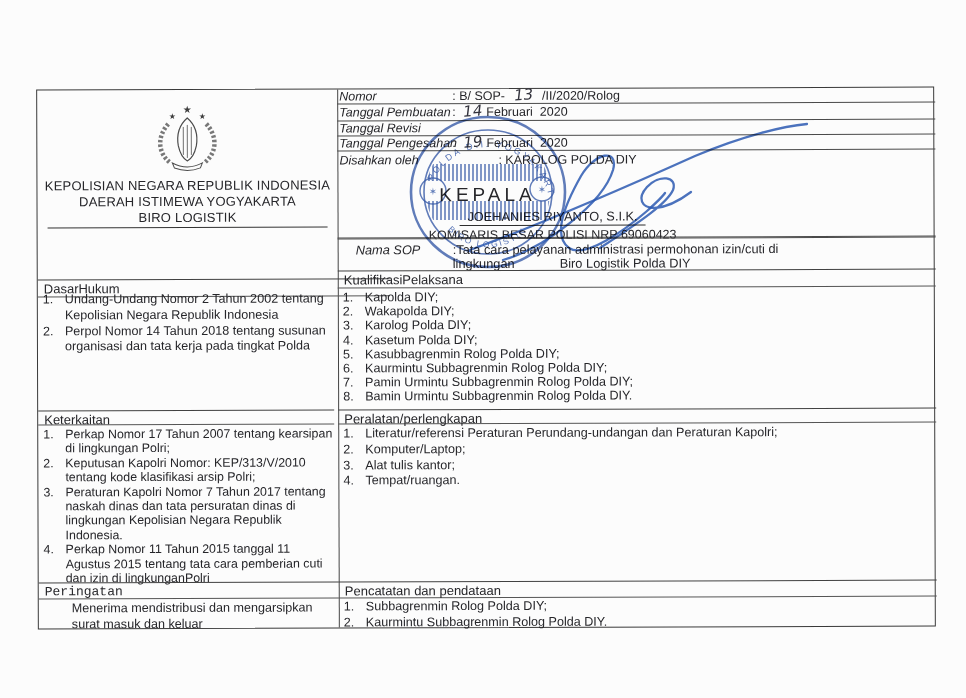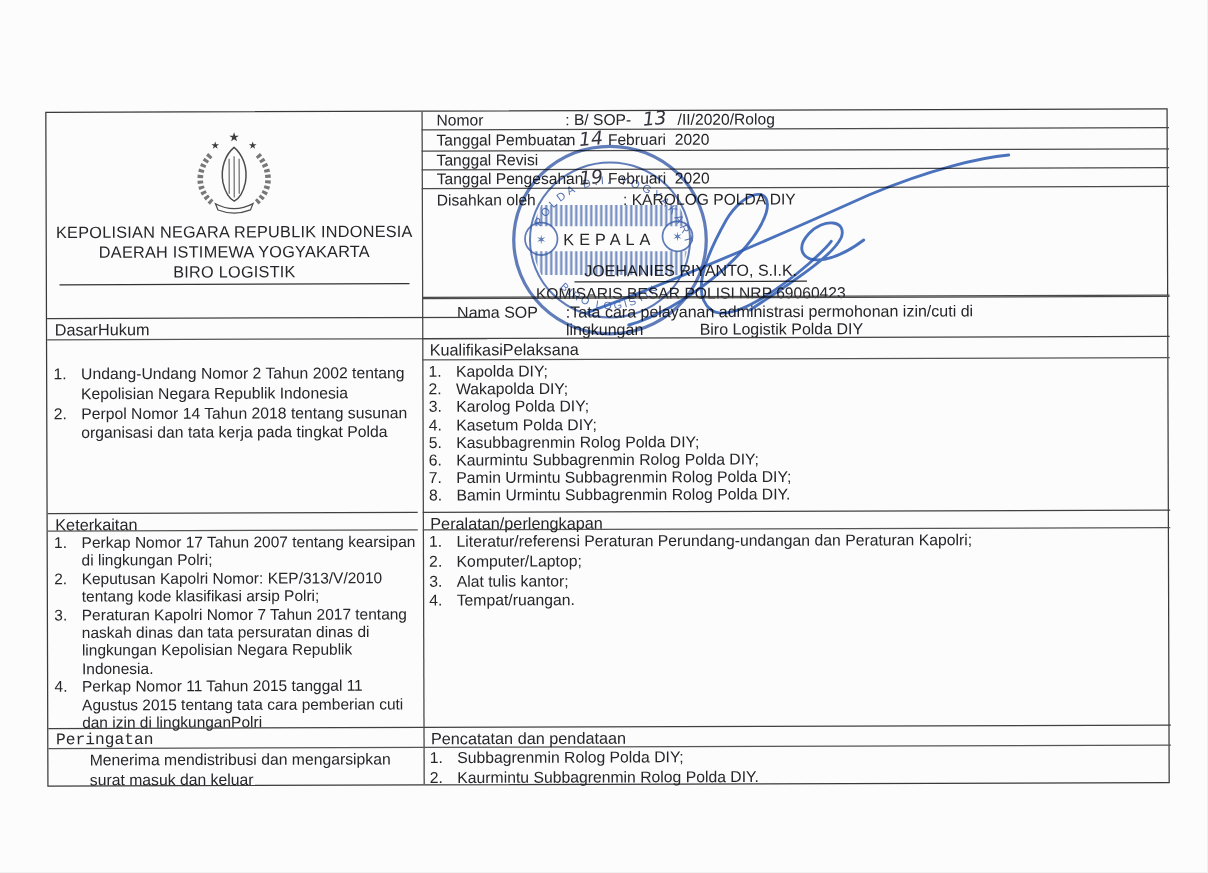--- a/index.html
+++ b/index.html
@@ -9,26 +9,26 @@
              border:1.3px solid #3a3a3a;box-sizing:border-box;transform:rotate(-0.18deg);background:transparent;}
   .abs{position:absolute;box-sizing:border-box;}
   .vline{position:absolute;left:300px;top:0;bottom:0;width:0;border-left:1.1px solid #454545;}
   
   .org-cell{left:0;top:0;width:300px;height:181px;}
   .org-lines{position:absolute;left:0;top:88px;width:300px;text-align:center;
              font-size:13px;line-height:16px;letter-spacing:.2px;}
   .org-underline{position:absolute;left:10px;right:10px;top:137px;border-top:1.4px solid #333;}
   
   .rrow{left:300px;width:598px;border-bottom:1px solid #4a4a4a;font-size:12.5px;}
-  .rlab{position:absolute;left:12px;top:0;white-space:pre;}
+  .rlab{position:absolute;left:2px;top:0;white-space:pre;font-style:italic;}
   .rval{position:absolute;left:115px;top:0;white-space:pre;}
   .hand{font-family:"DejaVu Sans",sans-serif;font-style:italic;font-size:15px;
         display:inline-block;transform:rotate(-4deg);color:#33333d;line-height:10px;}
   .jabatan{position:absolute;left:90px;top:33px;width:120px;text-align:center;
-           font-size:13px;letter-spacing:4px;}
+           font-size:19px;letter-spacing:4px;}
   .sigblock{position:absolute;left:55px;top:58px;width:320px;text-align:center;}
   .pejabat{display:inline-block;font-size:12.8px;padding:0 8px 1px 8px;border-bottom:1.4px solid #2e2e2e;}
   .pangkat{font-size:12.5px;margin-top:2px;}
   .namasop-cell{left:300px;top:149px;width:598px;height:32px;border-top:1px solid #4a4a4a;font-size:12.8px;}
   
   .sechead{border-top:1.2px solid #414141;border-bottom:1.1px solid #555;
            font-size:13px;padding:1px 0 0 6px;line-height:15px;}
   .content{font-size:12.6px;}
   .li{display:flex;align-items:flex-start;}
   .num{flex:none;width:22px;padding-left:5px;}
@@ -93,21 +93,21 @@
         <div class="pangkat">KOMISARIS BESAR POLISI NRP 69060423</div>
       </div>
     </div>
     <div class="abs namasop-cell">
       <span class="rlab" style="top:3px;line-height:15px;padding-left:16px;">Nama SOP</span>
       <span class="rval" style="top:3px;line-height:15px;">:Tata cara pelayanan administrasi permohonan izin/cuti di</span>
       <span class="rval" style="top:17px;line-height:15px;">lingkungan</span>
       <span class="abs" style="left:222px;top:17px;line-height:15px;">Biro Logistik Polda DIY</span>
     </div>
 
-    <div class="abs sechead" style="left:0;top:164px;width:352px;height:18px;">DasarHukum</div>
+    <div class="abs sechead" style="left:0;top:189px;width:352px;height:18px;">DasarHukum</div>
     <div class="abs sechead" style="left:300px;top:181px;width:598px;height:18px;">KualifikasiPelaksana</div>
 
     <div class="abs content list-mid" style="left:0;top:199px;width:300px;height:121px;padding-top:3px;">
 
     <div class="li">
           <span class="num">1.</span>
           <span class="txt">Undang-Undang Nomor 2 Tahun 2002 tentang Kepolisian Negara Republik Indonesia</span>
         </div>
         <div class="li">
           <span class="num">2.</span>

